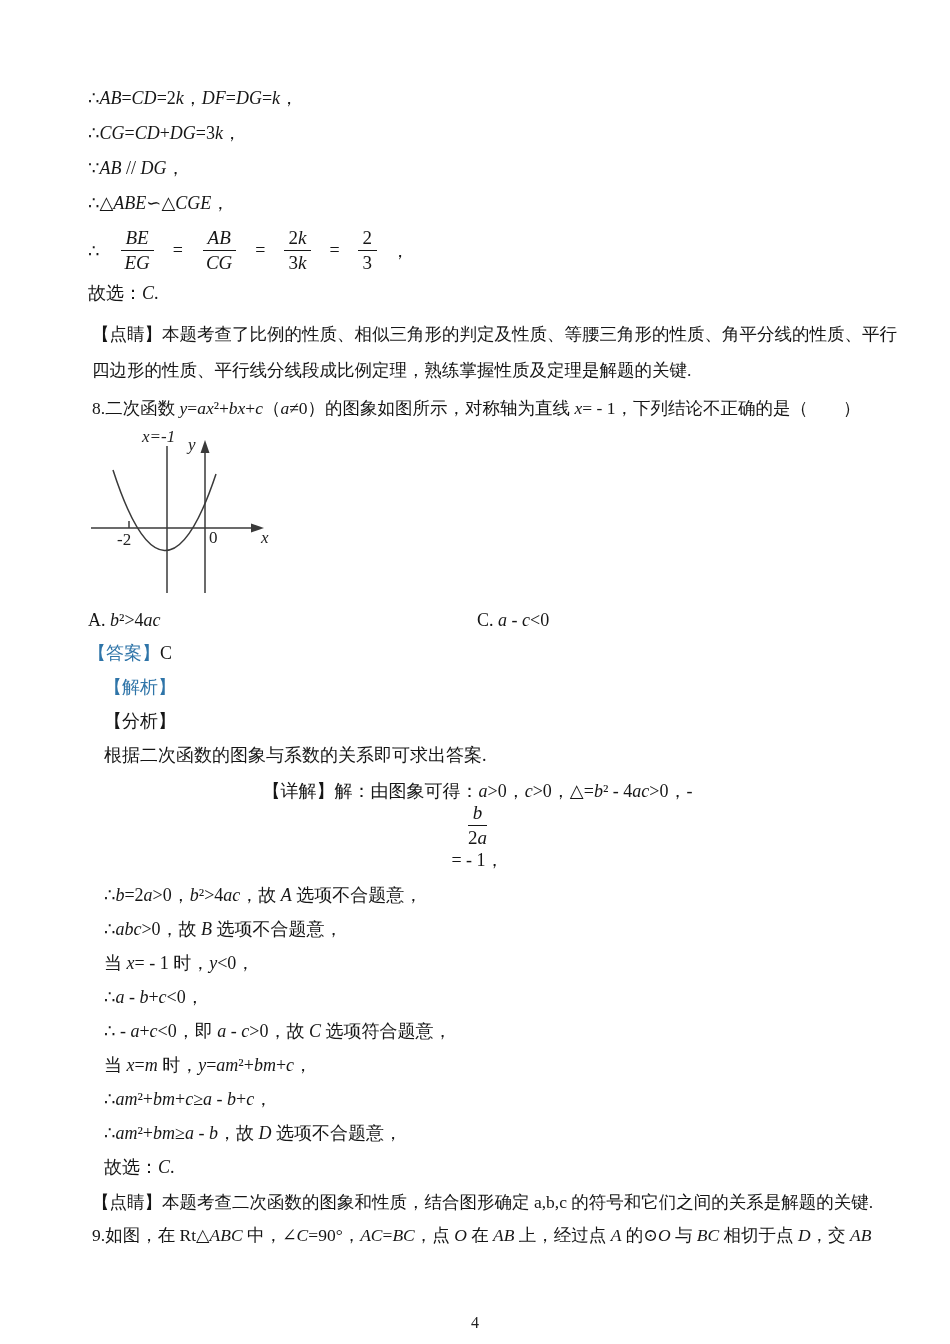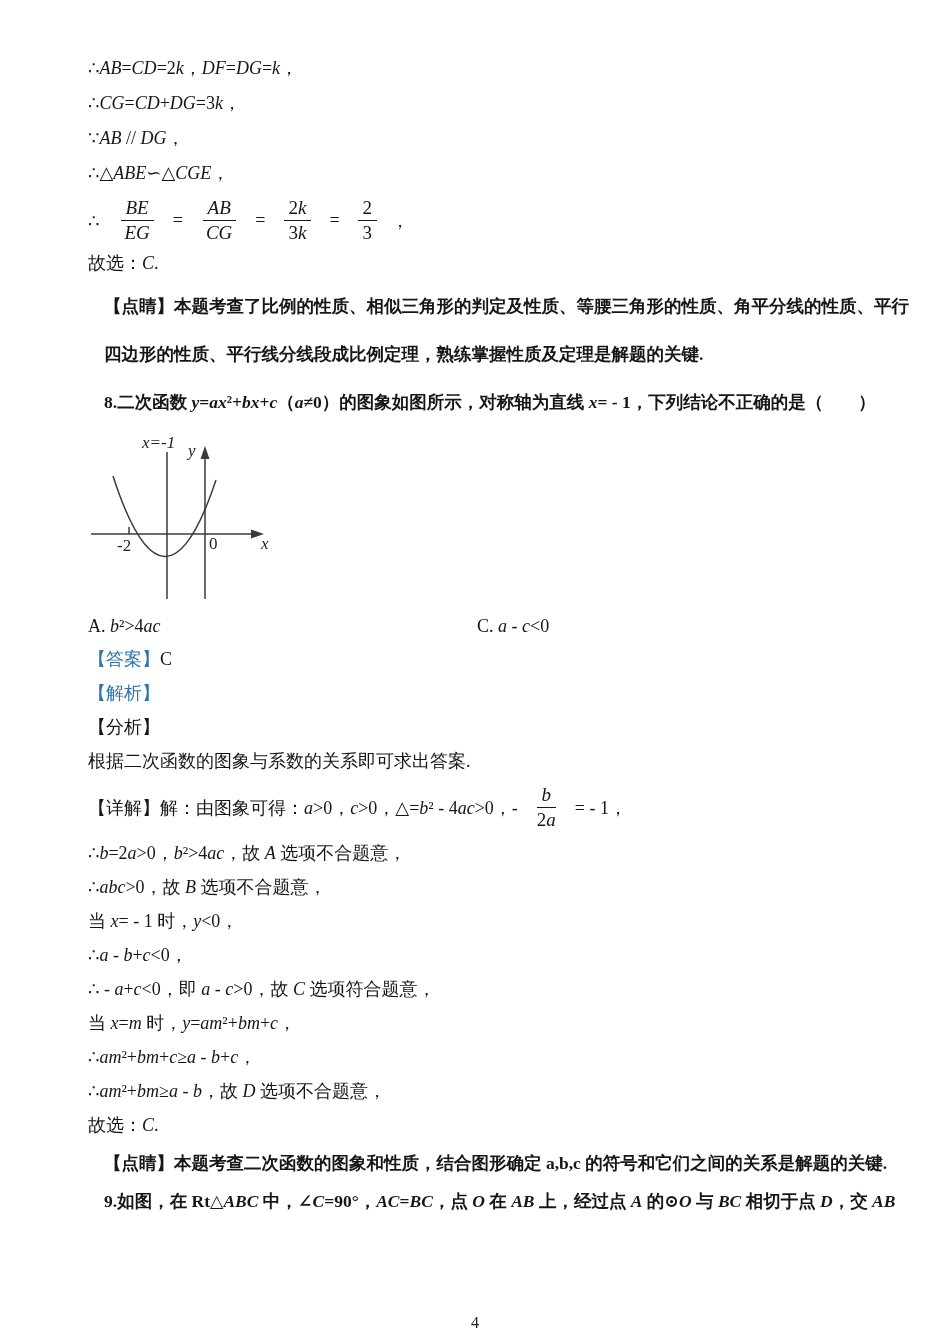--- a/index.html
+++ b/index.html
@@ -1,25 +1,25 @@
 <!DOCTYPE html>
 <html><head>
 <meta charset="utf-8">
 <style>
   html,body { margin:0; padding:0; background:#ffffff; }
   .page {
     position:relative; width:950px; height:1344px; background:#ffffff;
     font-family:"Liberation Serif","DejaVu Serif",serif; color:#161616;
     overflow:hidden;
   }
-  .content { position:absolute; left:88px; top:58px; width:779px; }
+  .content { position:absolute; left:88px; top:88px; width:779px; }
   .line { margin:0 0 14px 0; font-size:18px; line-height:21px; white-space:nowrap; }
   .line i { font-style:italic; }
-  .step { margin:0 0 13px 0; }
-  .para { font-size:17.5px; line-height:32px; margin:16px; white-space:nowrap;font-weight:bold; }
+  .step { margin:0 0 13px 16px; }
+  .para { font-size:17.5px; line-height:32px; margin:4px; white-space:nowrap; }
   .blue { color:#2e74a8; }
   .frac-row { display:flex; align-items:center; font-size:18px; margin:2px 0 10px 0; }
   .frac-row i { font-style:italic; }
   .frac { display:inline-flex; flex-direction:column; align-items:center;
           font-size:19px; line-height:20px; margin:0 14px; text-align:center; }
   .frac .num { display:block; border-bottom:1.4px solid #161616; padding:0 5px 2px 5px; }
   .frac .den { display:block; padding:2px 5px 0 5px; }
   .eq { margin:0 4px; }
   .figure-box { position:relative; width:210px; height:172px; margin:4px 0 8px 0; }
   .fig-stroke { stroke:#3a3a3a; stroke-width:1.5; fill:none; }
@@ -108,21 +108,21 @@
       </div>
     </div>
 
     <p class="line answer-line">
       <span class="blue">【答案】</span><span>C</span>
     </p>
     <p class="line step blue">【解析】</p>
     <p class="line step">【分析】</p>
     <p class="line step">根据二次函数的图象与系数的关系即可求出答案.</p>
 
-    <div class="frac-row" style="margin:0 0 13px 0;">
+    <div class="frac-row" style="margin:0 0 13px 0;flex-direction:column;">
       <span><span>【详解】解：由图象可得：</span><i>a</i><span>&gt;0，</span><i>c</i><span>&gt;0，△=</span><i>b</i><span>² - 4</span><i>ac</i><span>&gt;0，- </span></span>
       <span class="frac">
         <span class="num"><i>b</i></span>
         <span class="den"><span>2</span><i>a</i></span>
       </span>
       <span><span> = - 1，</span></span>
     </div>
 
     <p class="line step"><span>∴</span><i>b</i><span>=2</span><i>a</i><span>&gt;0，</span><i>b</i><span>²&gt;4</span><i>ac</i><span>，故 </span><i>A</i><span> 选项不合题意，</span></p>
     <p class="line step"><span>∴</span><i>abc</i><span>&gt;0，故 </span><i>B</i><span> 选项不合题意，</span></p>

